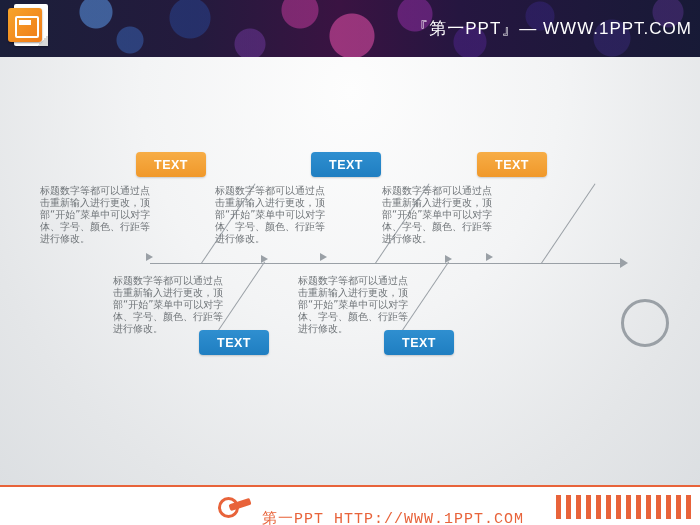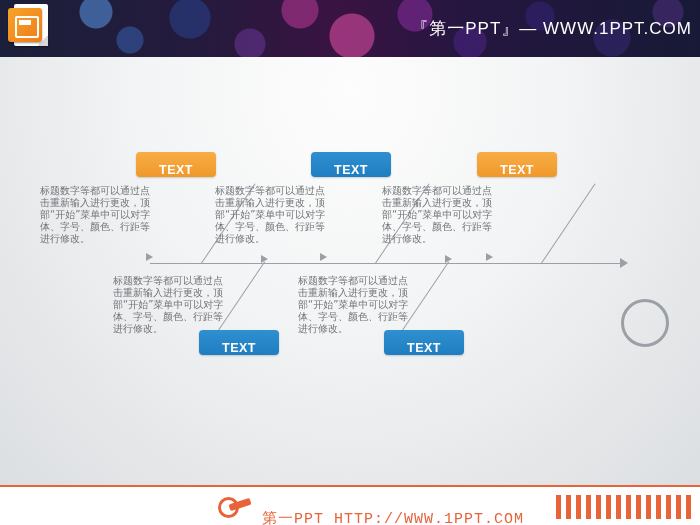--- a/index.html
+++ b/index.html
@@ -89,22 +89,22 @@
   .rib{
     position:absolute;height:1px;background:#9aa0a6;transform-origin:0 0;
   }
   .rib-arrow{
     position:absolute;width:0;height:0;
     border-top:4px solid transparent;border-bottom:4px solid transparent;
   }
 
   
   .tbox{
-    position:absolute;width:80px;height:25px;border-radius:4px;
-    display:flex;align-items:flex-end;justify-content:center;
+    position:absolute;width:70px;height:25px;border-radius:4px;
+    display:flex;align-items:center;justify-content:center;
     color:#ffffff;font-size:12.5px;font-weight:bold;letter-spacing:.5px;
     box-shadow:0 1px 2px rgba(0,0,0,.18);
   }
   .tbox.orange{background:linear-gradient(180deg,#f7ad46,#f0982a);}
   .tbox.blue{background:linear-gradient(180deg,#2f8fd0,#1f7ec1);}
 
   
   .para{
     position:absolute;width:118px;
     font-size:10px;line-height:12px;color:#6f7478;

